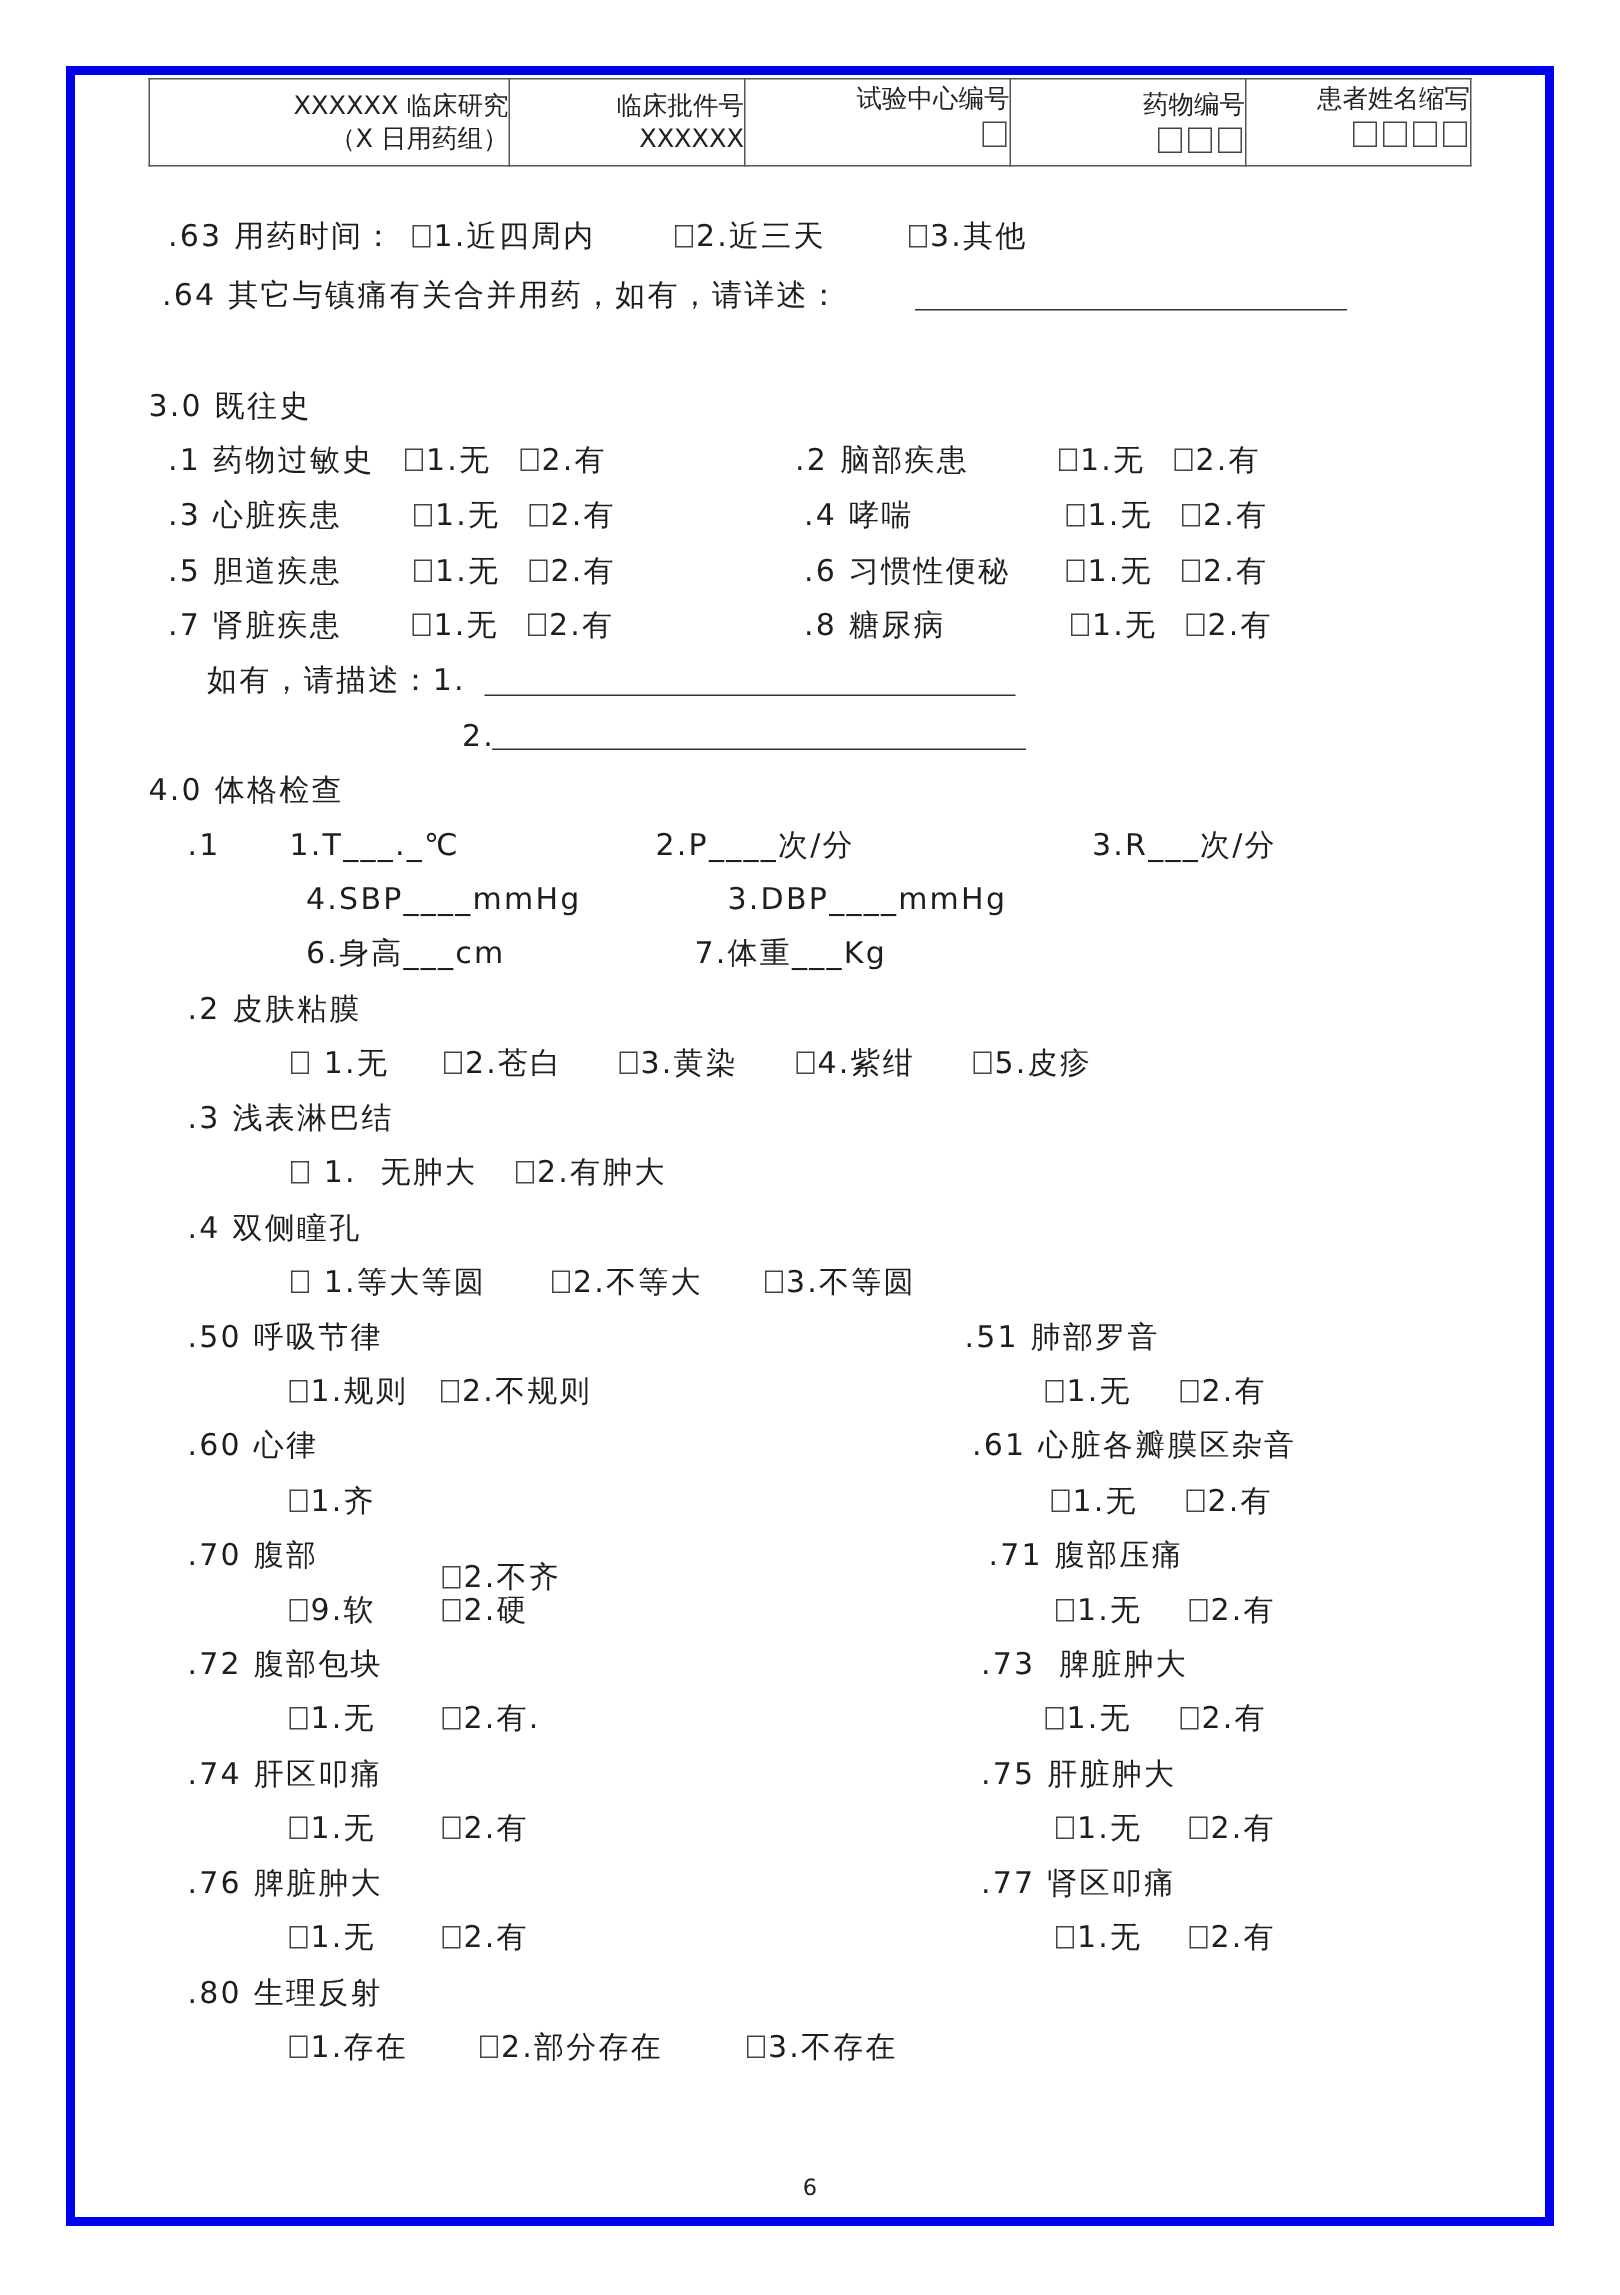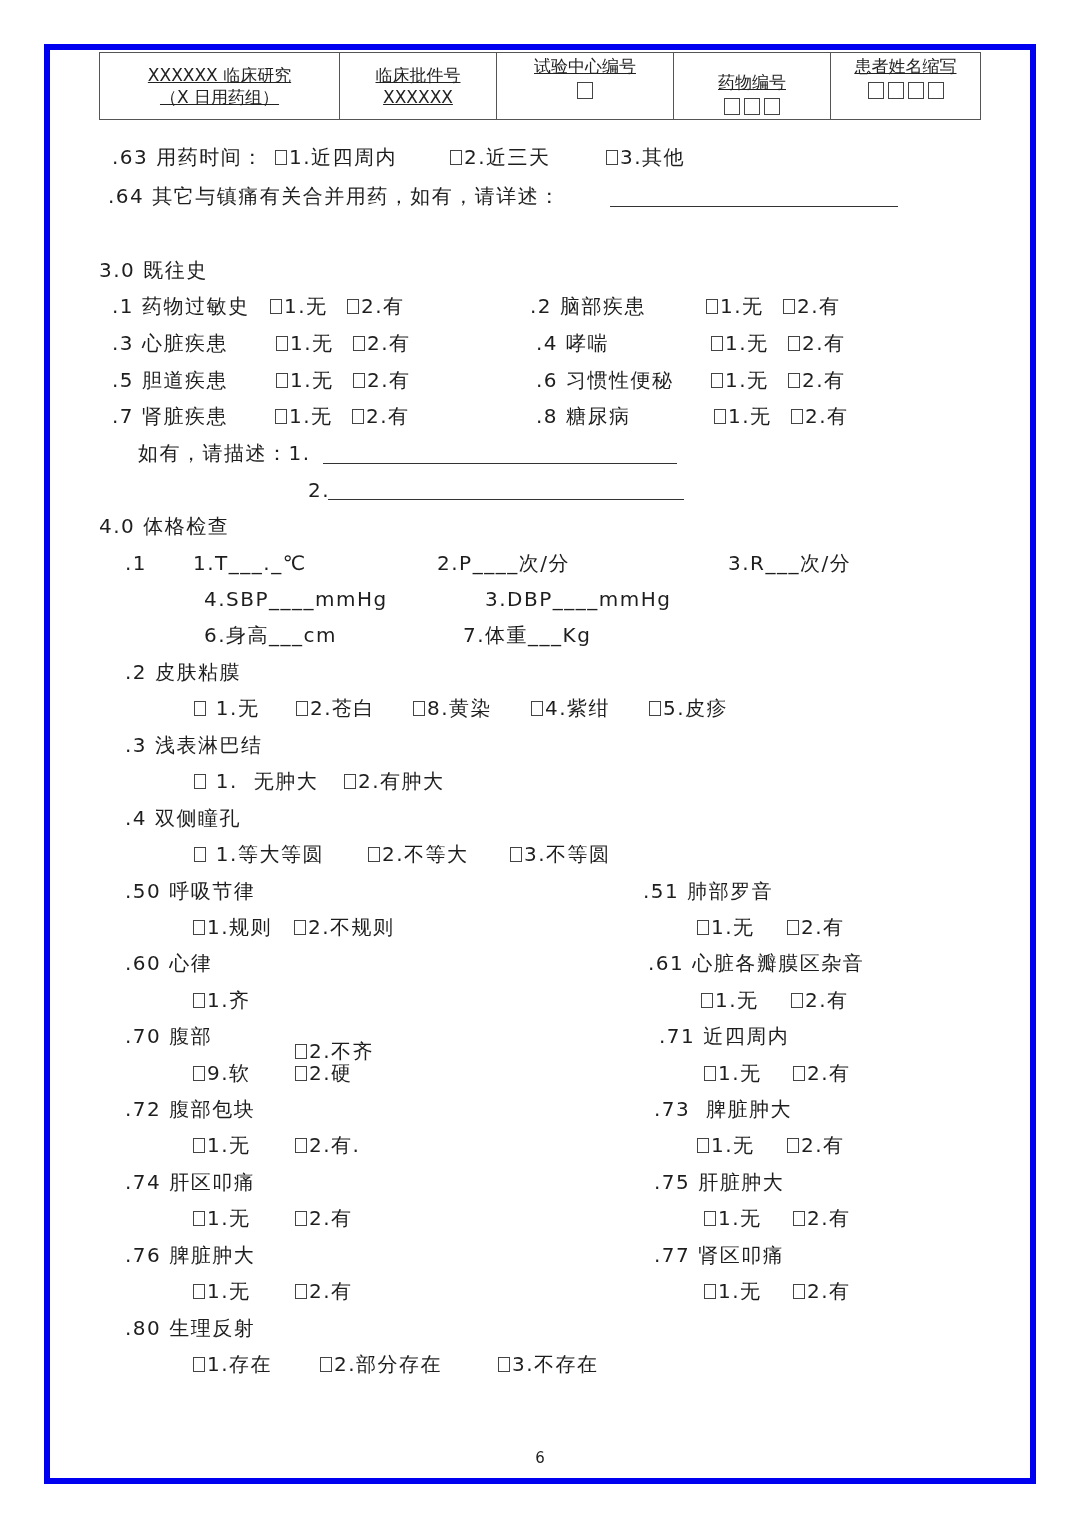--- a/index.html
+++ b/index.html
@@ -2,21 +2,21 @@
 <html><head>
 <meta charset="utf-8">
 <style>
   html, body { margin: 0; padding: 0; background: #ffffff; }
   body { width: 1080px; height: 1530px; position: relative; overflow: hidden;
          font-family: "DejaVu Sans", "Liberation Sans", sans-serif; color: #1e1e1e; }
   .frame { position: absolute; left: 44px; top: 44px; width: 980px; height: 1428px;
            border: 6px solid #0000f0; box-sizing: content-box; }
   table.hdr { position: absolute; left: 99px; top: 52px; width: 882px; height: 59px;
               border-collapse: collapse; font-size: 17px; color: #222; }
-  table.hdr td { border: 1.5px solid #555; text-align: center; vertical-align: middle; padding: 0; line-height: 22px; text-decoration: underline; }
+  table.hdr td { border: 1.5px solid #555; text-align: right; vertical-align: middle; padding: 0; line-height: 22px; }
   .t { position: absolute; font-size: 20px; white-space: pre; letter-spacing: 1.5px; line-height: 24px; }
   .box { display: inline-block; width: 12px; height: 15px; border: 1.4px solid #444; vertical-align: -1px; margin-right: 2px; box-sizing: border-box; }
   .box.big { width: 16px; height: 17px; margin: 0 2px; }
   .uline { position: absolute; height: 0; border-top: 1.5px solid #333; }
   .pg { position: absolute; left: 0; width: 1080px; top: 1449px; text-align: center; font-size: 15px; }
   .cell-line { display: block; }
 </style>
 </head>
 <body>
 
@@ -30,21 +30,21 @@
       <span class="cell-line">（X 日用药组）</span>
     </td>
     <td style="width:156px">
       <span class="cell-line">临床批件号</span>
       <span class="cell-line">XXXXXX</span>
     </td>
     <td style="width:176px;vertical-align:top;padding-top:2px">
       <span class="cell-line">试验中心编号</span>
       <span class="cell-line" style="margin-top:4px"><span class="box big"></span></span>
     </td>
-    <td style="width:156px;vertical-align:top;padding-top:18px">
+    <td style="width:156px;vertical-align:top;padding-top:6px">
       <span class="cell-line">药物编号</span>
       <span class="cell-line" style="margin-top:4px">
         <span class="box big"></span><span class="box big"></span><span class="box big"></span>
       </span>
     </td>
     <td style="vertical-align:top;padding-top:2px">
       <span class="cell-line">患者姓名缩写</span>
       <span class="cell-line" style="margin-top:4px">
         <span class="box big"></span><span class="box big"></span><span class="box big"></span><span class="box big"></span>
       </span>
@@ -107,21 +107,21 @@
 <div class="t" style="left:437px;top:551px">2.P____次/分</div>
 <div class="t" style="left:728px;top:551px">3.R___次/分</div>
 <div class="t" style="left:204px;top:587px">4.SBP____mmHg</div>
 <div class="t" style="left:485px;top:587px">3.DBP____mmHg</div>
 <div class="t" style="left:204px;top:623px">6.身高___cm</div>
 <div class="t" style="left:463px;top:623px">7.体重___Kg</div>
 
 <div class="t" style="left:125px;top:660px">.2 皮肤粘膜</div>
 <div class="t" style="left:194px;top:696px"><span class="box"></span><span> 1.无</span></div>
 <div class="t" style="left:296px;top:696px"><span class="box"></span><span>2.苍白</span></div>
-<div class="t" style="left:413px;top:696px"><span class="box"></span><span>8.黄染</span></div>
+<div class="t" style="left:413px;top:696px"><span class="box"></span><span>3.黄染</span></div>
 <div class="t" style="left:531px;top:696px"><span class="box"></span><span>4.紫绀</span></div>
 <div class="t" style="left:649px;top:696px"><span class="box"></span><span>5.皮疹</span></div>
 
 <div class="t" style="left:125px;top:733px">.3 浅表淋巴结</div>
 <div class="t" style="left:194px;top:769px"><span class="box"></span><span> 1.  无肿大</span></div>
 <div class="t" style="left:344px;top:769px"><span class="box"></span><span>2.有肿大</span></div>
 
 <div class="t" style="left:125px;top:806px">.4 双侧瞳孔</div>
 <div class="t" style="left:194px;top:842px"><span class="box"></span><span> 1.等大等圆</span></div>
 <div class="t" style="left:368px;top:842px"><span class="box"></span><span>2.不等大</span></div>
@@ -137,21 +137,21 @@
 <div class="t" style="left:125px;top:951px">.60 心律</div>
 <div class="t" style="left:193px;top:988px"><span class="box"></span><span>1.齐</span></div>
 <div class="t" style="left:295px;top:1039px"><span class="box"></span><span>2.不齐</span></div>
 <div class="t" style="left:648px;top:951px">.61 心脏各瓣膜区杂音</div>
 <div class="t" style="left:701px;top:988px"><span class="box"></span><span>1.无</span></div>
 <div class="t" style="left:791px;top:988px"><span class="box"></span><span>2.有</span></div>
 
 <div class="t" style="left:125px;top:1024px">.70 腹部</div>
 <div class="t" style="left:193px;top:1061px"><span class="box"></span><span>9.软</span></div>
 <div class="t" style="left:295px;top:1061px"><span class="box"></span><span>2.硬</span></div>
-<div class="t" style="left:659px;top:1024px">.71 近四周内</div>
+<div class="t" style="left:659px;top:1024px">.71 腹部压痛</div>
 <div class="t" style="left:704px;top:1061px"><span class="box"></span><span>1.无</span></div>
 <div class="t" style="left:793px;top:1061px"><span class="box"></span><span>2.有</span></div>
 
 <div class="t" style="left:125px;top:1097px">.72 腹部包块</div>
 <div class="t" style="left:193px;top:1133px"><span class="box"></span><span>1.无</span></div>
 <div class="t" style="left:295px;top:1133px"><span class="box"></span><span>2.有.</span></div>
 <div class="t" style="left:654px;top:1097px">.73  脾脏肿大</div>
 <div class="t" style="left:697px;top:1133px"><span class="box"></span><span>1.无</span></div>
 <div class="t" style="left:787px;top:1133px"><span class="box"></span><span>2.有</span></div>
 

